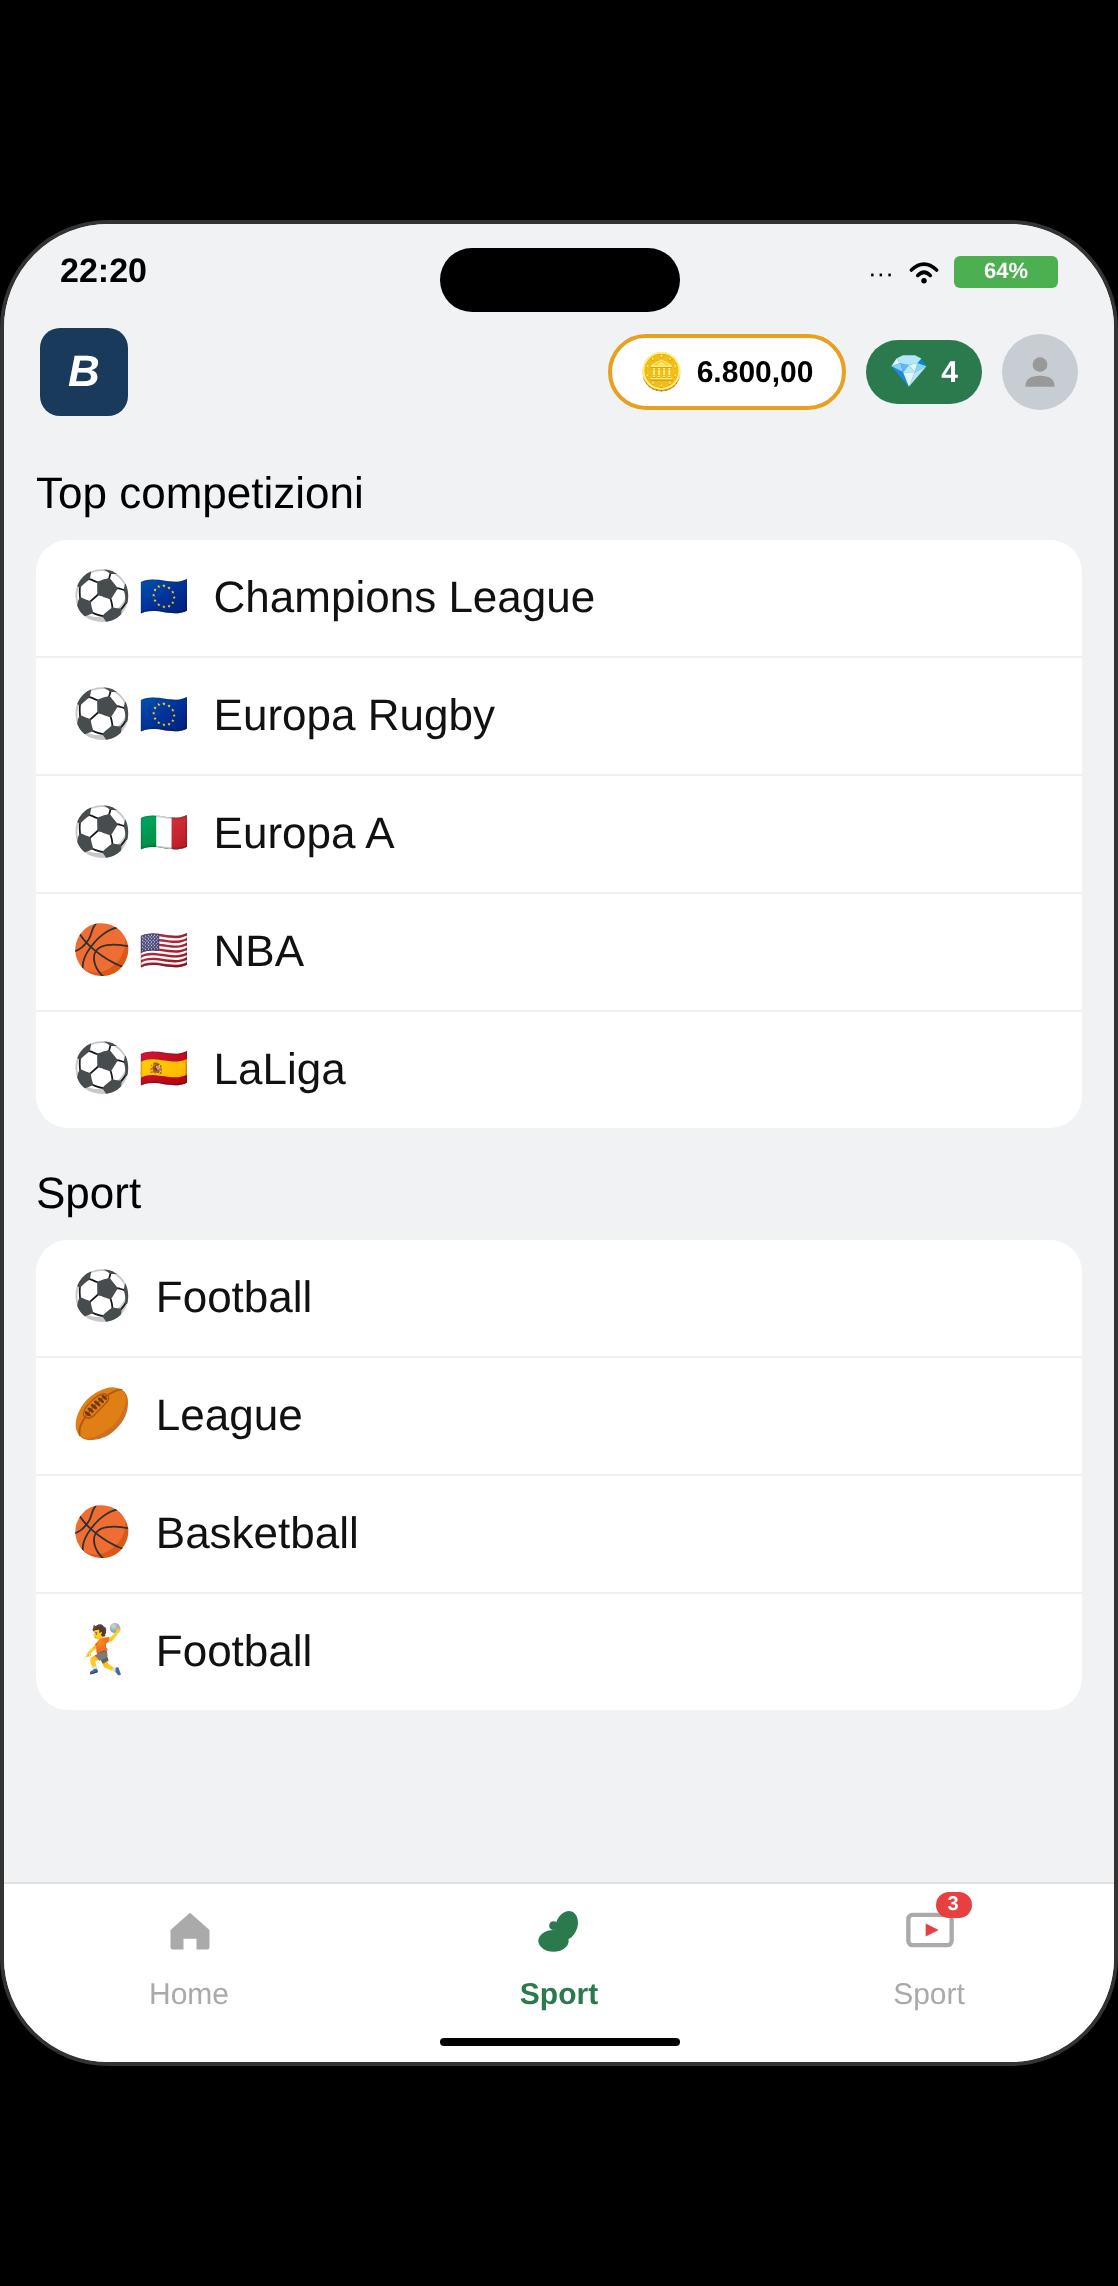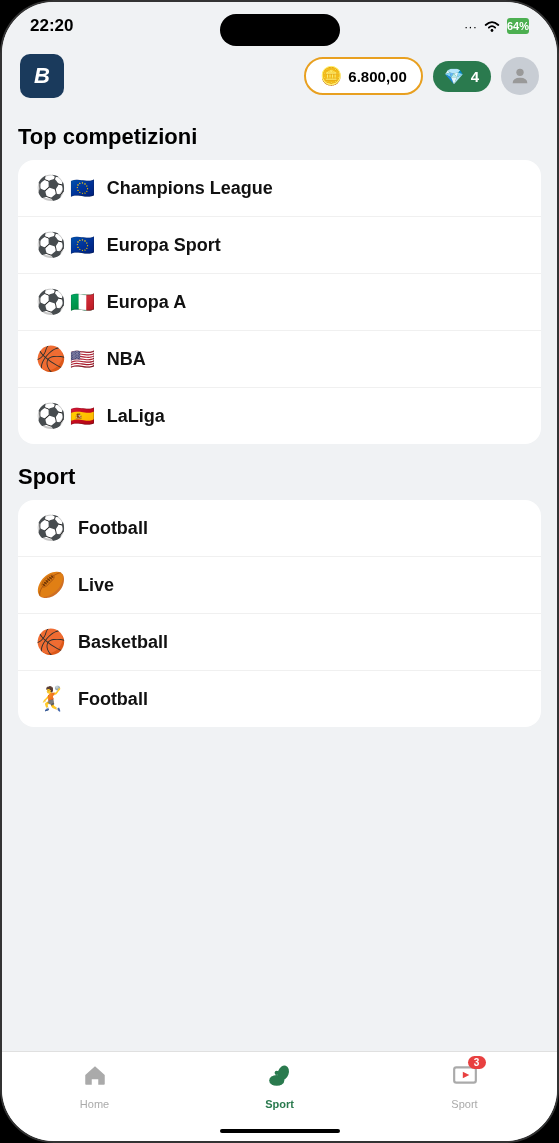--- a/index.html
+++ b/index.html
@@ -10,21 +10,21 @@
       min-height: 1143px;
       background: #000;
       display: flex;
       justify-content: center;
       align-items: center;
       font-family: -apple-system, BlinkMacSystemFont, 'Helvetica Neue', sans-serif;
     }
 
     .phone-frame {
       width: 559px;
-      height: 1143px;
+      height: 923px;
       background: #f0f2f4;
       border-radius: 54px;
       overflow: hidden;
       position: relative;
       border: 2px solid #333;
     }
 
     
     .status-bar {
       display: flex;
@@ -129,21 +129,21 @@
     
     .content {
       overflow-y: auto;
       height: calc(1143px - 60px - 80px - 70px);
       padding: 0 16px 16px;
     }
 
     
     .section-title {
       font-size: 22px;
-      font-weight: 700;
+      font-weight: 400;
       color: #000;
       margin: 14px 0 10px;
     }
 
     
     .list-card {
       background: white;
       border-radius: 16px;
       overflow: hidden;
       margin-bottom: 20px;
@@ -166,23 +166,23 @@
     }
     .sport-icon {
       font-size: 24px;
       line-height: 1;
     }
     .flag-icon {
       font-size: 20px;
       line-height: 1;
     }
     .item-label {
-      font-size: 18px;
+      font-size: 22px;
       color: #111;
-      font-weight: 700;
+      font-weight: 400;
     }
 
     
     .tab-bar {
       position: absolute;
       bottom: 0;
       left: 0;
       right: 0;
       height: 90px;
       background: white;
@@ -201,21 +201,21 @@
       min-width: 60px;
     }
     .tab-icon {
       font-size: 24px;
       color: #aaa;
     }
     .tab-icon.active {
       color: #2a7a4e;
     }
     .tab-label {
-      font-size: 11px;
+      font-size: 15px;
       color: #aaa;
     }
     .tab-label.active {
       color: #2a7a4e;
       font-weight: 600;
     }
     .tab-badge-container {
       position: relative;
       display: inline-block;
     }
@@ -244,21 +244,21 @@
       background: #000;
       border-radius: 2px;
     }
 
     
     .battery {
       display: inline-flex;
       align-items: center;
       background: #4caf50;
       border-radius: 3px;
-      padding: 2px 0;
+      padding: 2px 15px;
       font-size: 11px;
       color: white;
       font-weight: 600;
     }
   </style>
 </head>
 <body>
 
 <div class="phone-frame">
 
@@ -314,21 +314,21 @@
           <span class="sport-icon">⚽</span>
           <span class="flag-icon">🇪🇺</span>
         </div>
         <span class="item-label">Champions League</span>
       </div>
       <div class="list-item">
         <div class="item-icons">
           <span class="sport-icon">⚽</span>
           <span class="flag-icon">🇪🇺</span>
         </div>
-        <span class="item-label">Europa Sport</span>
+        <span class="item-label">Europa Rugby</span>
       </div>
       <div class="list-item">
         <div class="item-icons">
           <span class="sport-icon">⚽</span>
           <span class="flag-icon">🇮🇹</span>
         </div>
         <span class="item-label">Europa A</span>
       </div>
       <div class="list-item">
         <div class="item-icons">
@@ -352,21 +352,21 @@
       <div class="list-item">
         <div class="item-icons">
           <span class="sport-icon">⚽</span>
         </div>
         <span class="item-label">Football</span>
       </div>
       <div class="list-item">
         <div class="item-icons">
           <span class="sport-icon">🏉</span>
         </div>
-        <span class="item-label">Live</span>
+        <span class="item-label">League</span>
       </div>
       <div class="list-item">
         <div class="item-icons">
           <span class="sport-icon">🏀</span>
         </div>
         <span class="item-label">Basketball</span>
       </div>
       <div class="list-item">
         <div class="item-icons">
           <span class="sport-icon">🤾</span>

